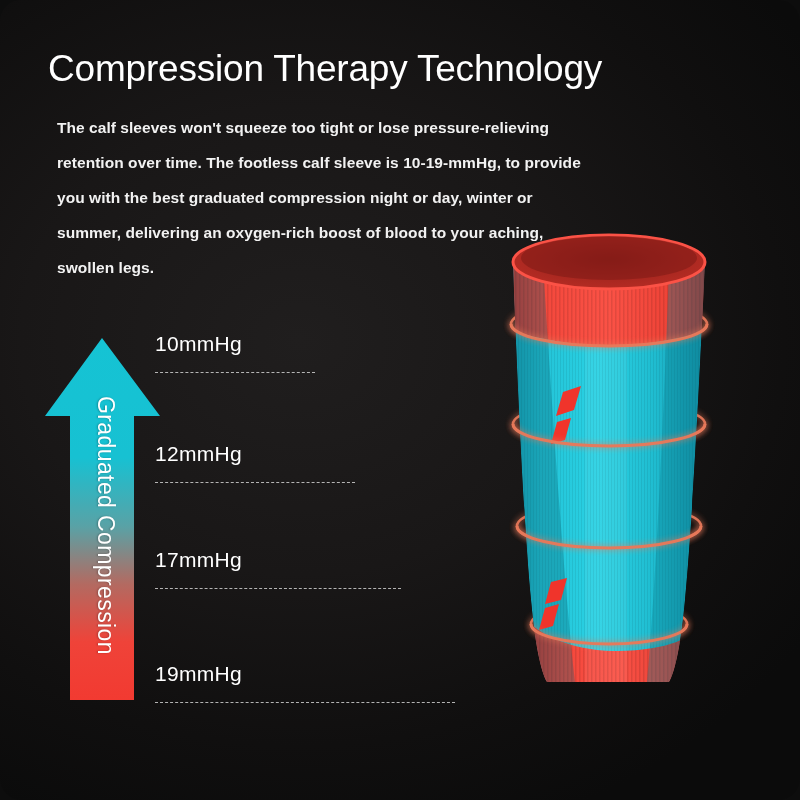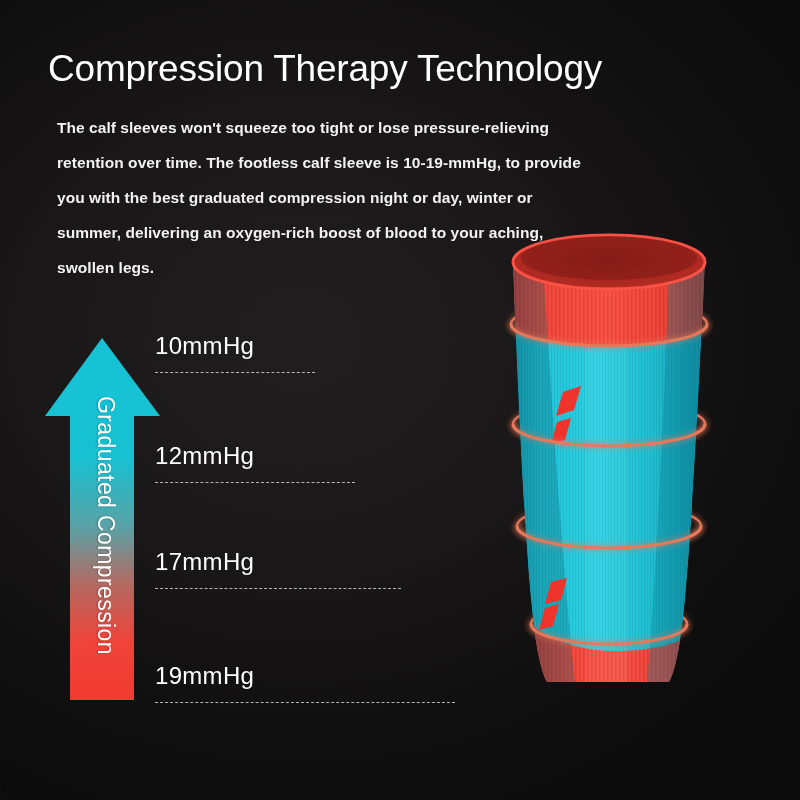--- a/index.html
+++ b/index.html
@@ -68,21 +68,21 @@
     color:#ffffff;
     letter-spacing:0.4px;
     text-shadow:0 1px 2px rgba(0,0,0,0.28);
   }
 
   
   .mm-item { position:absolute; }
   .mm-text {
     position:absolute;
     left:0; top:0;
-    font-size:24px;
+    font-size:21px;
     font-weight:400;
     color:#ffffff;
     white-space:nowrap;
     letter-spacing:0.3px;
   }
   .mm-dash {
     position:absolute;
     left:0;
     height:0;
     border-top:1.6px dashed #d8d8d8;

